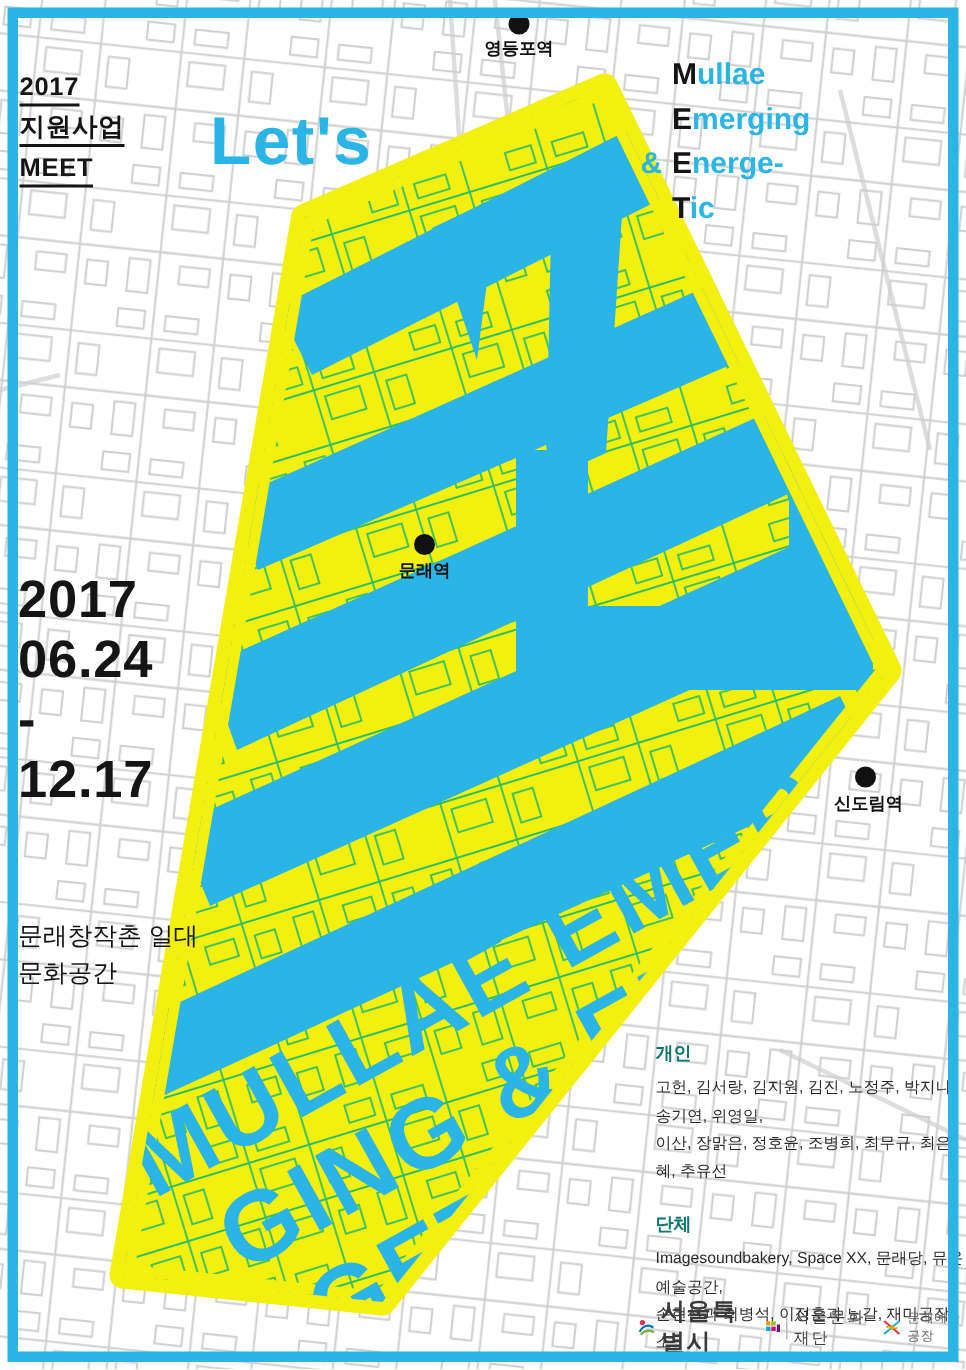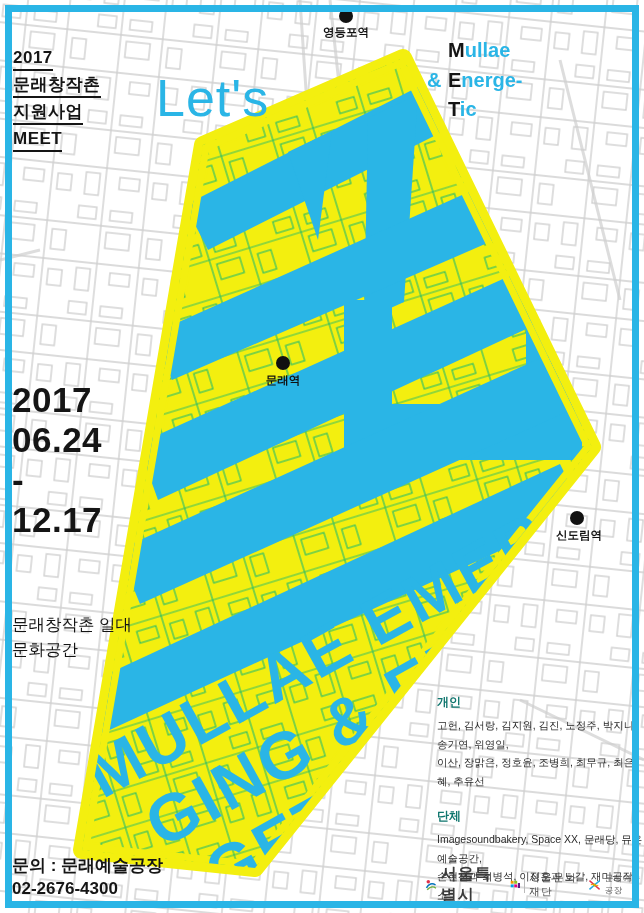--- a/index.html
+++ b/index.html
@@ -6,21 +6,21 @@
   .poster{position:relative;width:644px;height:913px;background:#fff;overflow:hidden;
           font-family:"Liberation Sans",sans-serif;color:#151515;}
   .frame{position:absolute;inset:5px;border:7px solid #2ab5e6;z-index:50;pointer-events:none;}
   .layer{position:absolute;z-index:10;}
 
   
   .program{left:13px;top:48px;font-weight:bold;font-size:17px;line-height:19px;letter-spacing:.5px;}
   .program .uline{display:inline-block;border-bottom:2.5px solid #151515;padding-bottom:2px;margin-bottom:4px;}
 
   
-  .headline{left:156px;top:68px;font-size:52px;font-weight:normal;color:#2ab5e6;letter-spacing:1px;}
+  .headline{left:140px;top:68px;font-size:45px;font-weight:bold;color:#2ab5e6;letter-spacing:1px;}
 
   
   .acronym{left:448px;top:36px;font-size:20px;font-weight:bold;line-height:29.5px;}
   .acronym .ini{color:#151515;}
   .acronym .rest{color:#2ab5e6;}
   .acronym .pre{display:inline-block;width:21px;margin-left:-21px;color:#2ab5e6;}
 
   
   .dates{left:12px;top:380px;font-size:35px;font-weight:bold;line-height:40px;letter-spacing:.5px;}
 
@@ -125,29 +125,29 @@
   <div class="bigclip">
     <div class="bigtext">
       <div class="bt1">MULLAE EMER</div>
       <div class="bt2">GING &amp; ENER</div>
       <div class="bt3">GETIC</div>
     </div>
   </div>
 
   <div class="layer program">
     <div><span class="uline">2017</span></div>
-    <div><span class="uline">문래창작촌</span></div>
     <div><span class="uline">지원사업</span></div>
     <div><span class="uline">MEET</span></div>
   </div>
 
   <div class="layer headline">Let's</div>
 
   <div class="layer acronym">
     <div><span class="ini">M</span><span class="rest">ullae</span></div>
+    <div><span class="ini">E</span><span class="rest">merging</span></div>
     <div><span class="pre">&amp;</span><span class="ini">E</span><span class="rest">nerge-</span></div>
     <div><span class="ini">T</span><span class="rest">ic</span></div>
   </div>
 
   <div class="layer dates">
     <div>2017</div>
     <div>06.24</div>
     <div>-</div>
     <div>12.17</div>
   </div>
@@ -161,24 +161,20 @@
     <div class="ptitle">개인</div>
     <div class="pline">고헌, 김서랑, 김지원, 김진, 노정주, 박지나, 송기연, 위영일,</div>
     <div class="pline">이산, 장맑은, 정호윤, 조병희, 최무규, 최은혜, 추유선</div>
     <div class="pgroup">
       <div class="ptitle">단체</div>
       <div class="pline">Imagesoundbakery, Space XX, 문래당, 뮤온 예술공간,</div>
       <div class="pline">손현선과 최병석, 이정훈과 노갈, 재미공작소</div>
     </div>
   </div>
 
-  <div class="layer contact">
-    <div>문의 : 문래예술공장</div>
-    <div>02-2676-4300</div>
-  </div>
 
   <div class="layer logos">
     <div class="logo">
       <svg width="16" height="16" viewBox="0 0 16 16">
         <circle cx="4.5" cy="3.5" r="2.4" fill="#e0334c"></circle>
         <path d="M2 12 C5 6 10 5 14.5 8" stroke="#0072bc" stroke-width="2" fill="none"></path>
         <path d="M3 14.5 C7 10 12 10 15 12.5" stroke="#70b043" stroke-width="2" fill="none"></path>
       </svg>
       <span class="logo-text-1">서울특별시</span>
     </div>

